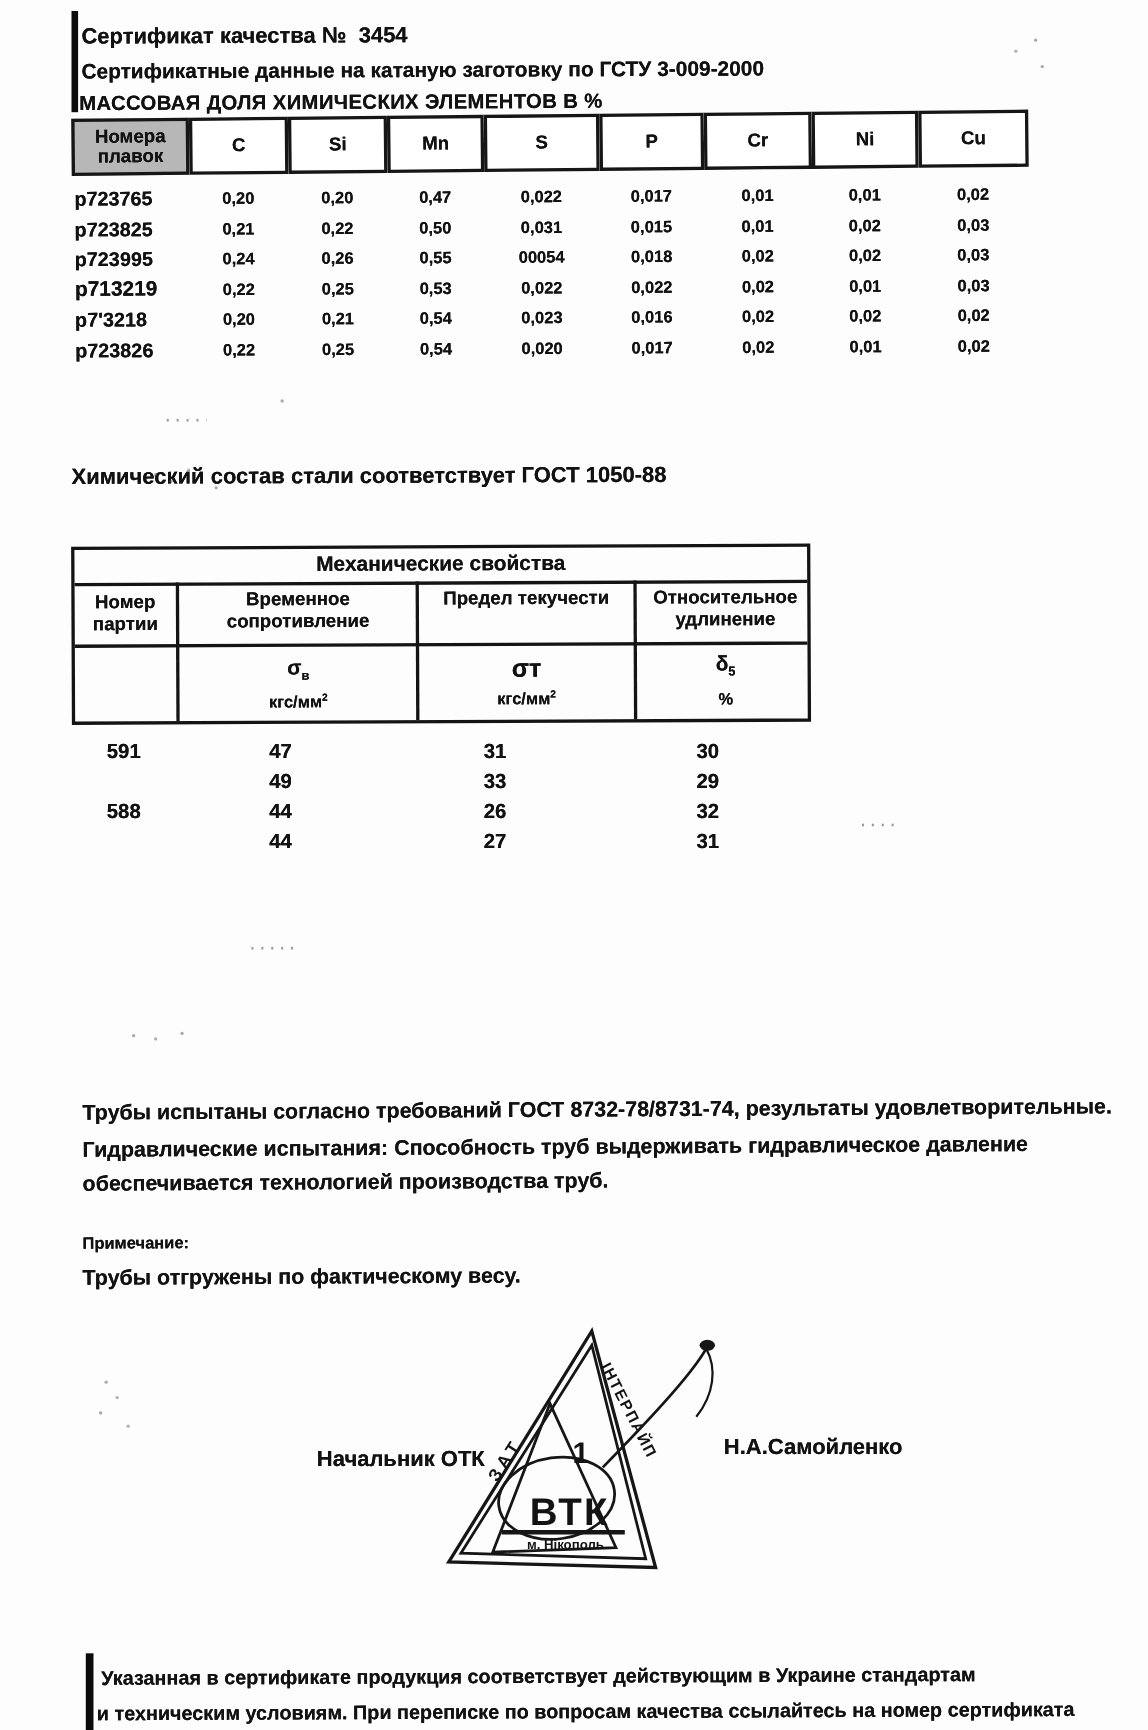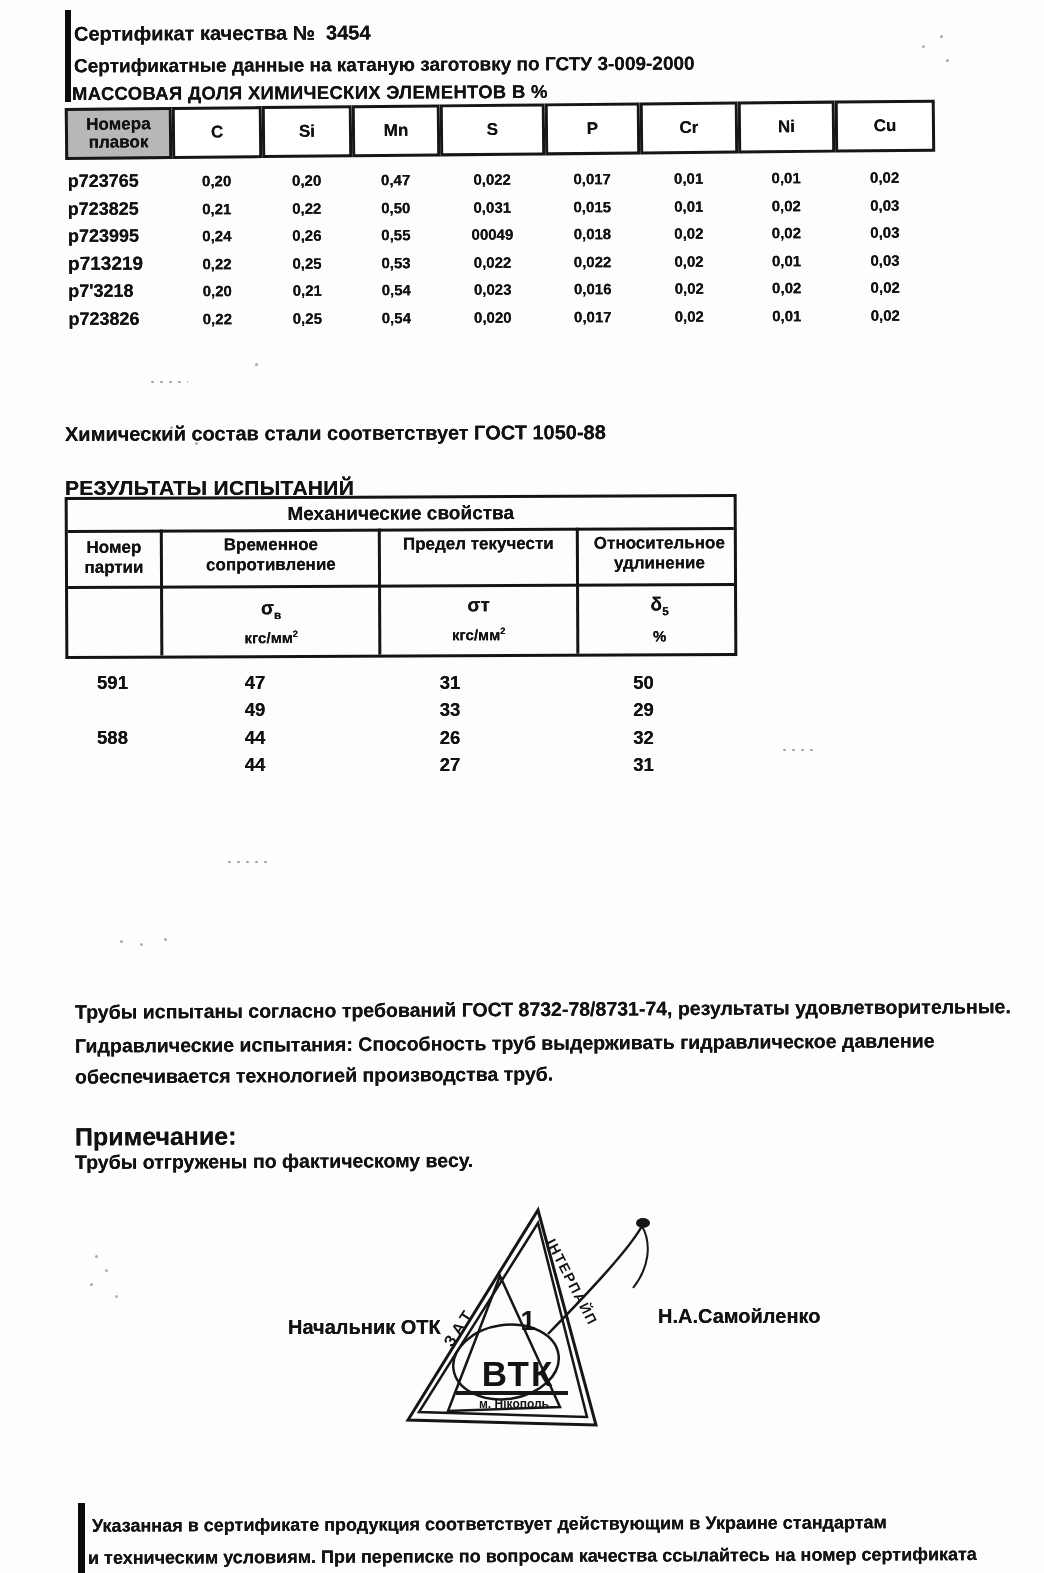--- a/index.html
+++ b/index.html
@@ -102,21 +102,21 @@
     <div class="cc">0,031</div>
     <div class="cc">0,015</div>
     <div class="cc">0,01</div>
     <div class="cc">0,02</div>
     <div class="cc">0,03</div>
 
     <div class="cc first">p723995</div>
     <div class="cc">0,24</div>
     <div class="cc">0,26</div>
     <div class="cc">0,55</div>
-    <div class="cc">00049</div>
+    <div class="cc">00054</div>
     <div class="cc">0,018</div>
     <div class="cc">0,02</div>
     <div class="cc">0,02</div>
     <div class="cc">0,03</div>
 
     <div class="cc first" style="font-size:19px;">p713219</div>
     <div class="cc">0,22</div>
     <div class="cc">0,25</div>
     <div class="cc">0,53</div>
     <div class="cc">0,022</div>
@@ -140,49 +140,48 @@
     <div class="cc">0,25</div>
     <div class="cc">0,54</div>
     <div class="cc">0,020</div>
     <div class="cc">0,017</div>
     <div class="cc">0,02</div>
     <div class="cc">0,01</div>
     <div class="cc">0,02</div>
   </div>
 
   <div class="t" style="left:65px;top:422px;font-size:20px;transform:rotate(-0.2deg);">Химический состав стали соответствует ГОСТ 1050-88</div>
-  <div class="t" style="left:65px;top:476px;font-size:21px;letter-spacing:0.3px;">РЕЗУЛЬТАТЫ ИСПЫТАНИЙ</div>
 
   <div class="mech">
     <div class="m-line" style="left:0;top:30px;width:100%;height:3px;"></div>
     <div class="m-line" style="left:0;top:86px;width:100%;height:3px;"></div>
     <div class="m-line" style="left:92px;top:30px;width:3px;bottom:0;"></div>
     <div class="m-line" style="left:310px;top:30px;width:3px;bottom:0;"></div>
     <div class="m-line" style="left:508px;top:30px;width:3px;bottom:0;"></div>
 
     <div class="m-abs" style="left:0;top:4px;width:100%;font-size:19px;">Механические свойства</div>
     <div class="m-abs" style="left:0;top:38px;width:92px;">Номер партии</div>
     <div class="m-abs" style="left:96px;top:36px;width:214px;">Временное сопротивление</div>
     <div class="m-abs" style="left:313px;top:36px;width:195px;">Предел текучести</div>
     <div class="m-abs" style="left:511px;top:36px;width:161px;">Относительное удлинение</div>
 
     <div class="m-abs" style="left:96px;top:98px;width:214px;font-size:19px;"><span>σ</span><sub>в</sub></div>
-    <div class="m-abs" style="left:313px;top:96px;width:195px;font-size:19px;">σт</div>
+    <div class="m-abs" style="left:313px;top:96px;width:195px;font-size:23px;">σт</div>
     <div class="m-abs" style="left:511px;top:96px;width:161px;font-size:19px;"><span>δ</span><sub>5</sub></div>
 
     <div class="m-abs" style="left:96px;top:130px;width:214px;font-size:15px;"><span>кгс/мм</span><sup>2</sup></div>
     <div class="m-abs" style="left:313px;top:128px;width:195px;font-size:15px;"><span>кгс/мм</span><sup>2</sup></div>
     <div class="m-abs" style="left:511px;top:130px;width:161px;font-size:15px;">%</div>
   </div>
 
   <div class="mech-body">
     <div class="mc">591</div>
     <div class="mc">47</div>
     <div class="mc">31</div>
-    <div class="mc">50</div>
+    <div class="mc">30</div>
 
     <div class="mc"></div>
     <div class="mc">49</div>
     <div class="mc">33</div>
     <div class="mc">29</div>
 
     <div class="mc">588</div>
     <div class="mc">44</div>
     <div class="mc">26</div>
     <div class="mc">32</div>
@@ -190,21 +189,21 @@
     <div class="mc"></div>
     <div class="mc">44</div>
     <div class="mc">27</div>
     <div class="mc">31</div>
   </div>
 
   <div class="t" style="left:75px;top:998px;font-size:19.5px;transform:rotate(-0.35deg);">Трубы испытаны согласно требований ГОСТ 8732-78/8731-74, результаты удовлетворительные.</div>
   <div class="t" style="left:75px;top:1032px;font-size:19.5px;transform:rotate(-0.35deg);">Гидравлические испытания: Способность труб выдерживать гидравлическое давление</div>
   <div class="t" style="left:75px;top:1064px;font-size:19.5px;transform:rotate(-0.35deg);">обеспечивается технологией производства труб.</div>
 
-  <div class="t" style="left:75px;top:1122px;font-size:25px;transform:rotate(-0.3deg);">Примечание:</div>
+  <div class="t" style="left:75px;top:1122px;font-size:15px;transform:rotate(-0.3deg);">Примечание:</div>
   <div class="t" style="left:75px;top:1150px;font-size:19.5px;transform:rotate(-0.3deg);">Трубы отгружены по фактическому весу.</div>
 
   <div class="t" style="left:288px;top:1316px;font-size:20px;">Начальник ОТК</div>
   <div class="t" style="left:658px;top:1305px;font-size:20px;">Н.А.Самойленко</div>
 
   <svg class="stamp-svg" width="290" height="245" viewBox="0 0 290 245">
     <polygon points="138,14 8,224 196,229" fill="none" stroke="#161616" stroke-width="3"></polygon>
     <polygon points="138,27 19,216 187,221" fill="none" stroke="#161616" stroke-width="2.5"></polygon>
     <polygon points="100,80 48,215 160,211" fill="none" stroke="#161616" stroke-width="2.5"></polygon>
     <ellipse cx="106" cy="166" rx="53" ry="37" fill="none" stroke="#161616" stroke-width="2.5" transform="rotate(-8 106 166)"></ellipse>

